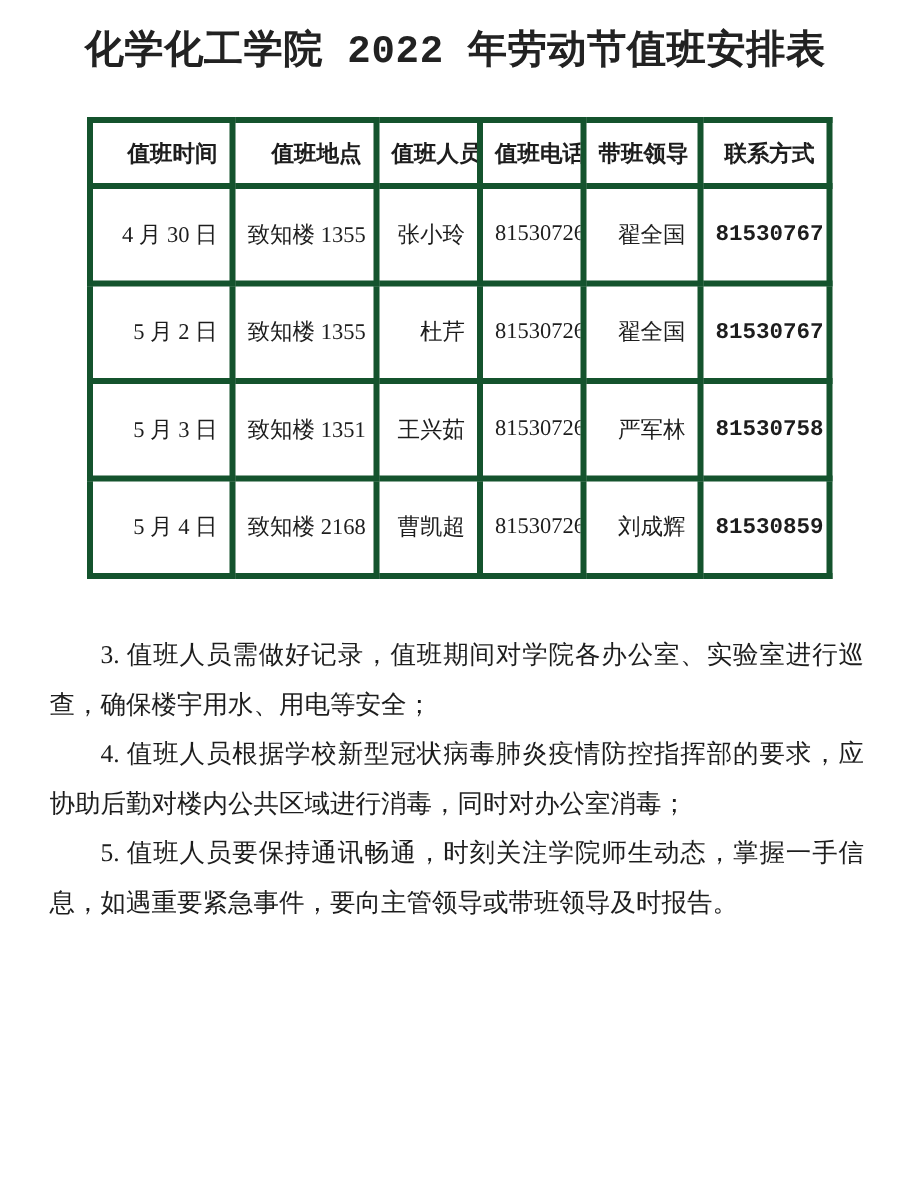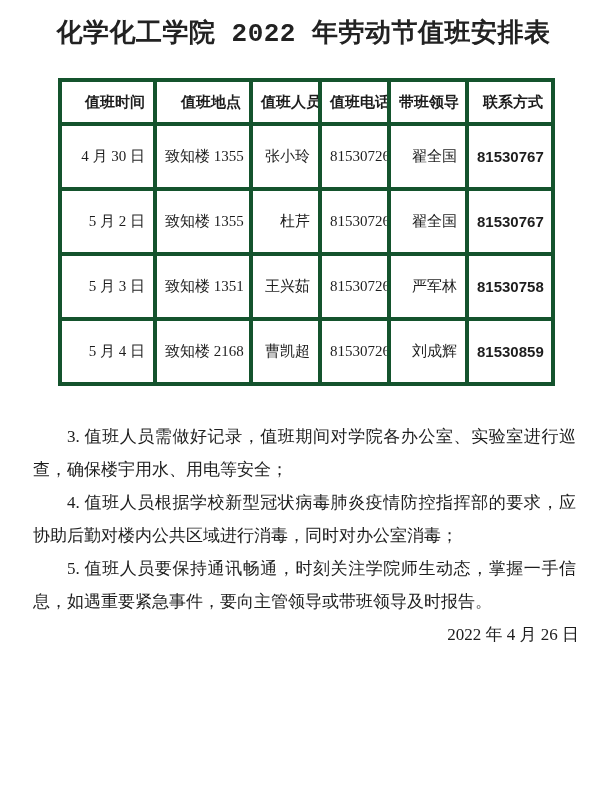--- a/index.html
+++ b/index.html
@@ -44,21 +44,21 @@
     font-size:15px;
     height:24px;
     color:#1d1d1d;
   }
   table.duty-table td {
     font-size:15px;
     height:45px;
     margin-top:29px;
   }
   td.contact-cell {
-    font-family:Liberation Sans, sans-serif;
+    font-family:Liberation Mono, monospace;
     font-weight:700;
     font-size:14px;
   }
 
   .notes {
     margin:34px 31px 0 33px;
   }
   .notes-heading {
     font-weight:700;
     font-size:17px;
@@ -145,16 +145,15 @@
     </tbody>
   </table>
 
   <div class="notes">
     <p class="note">3. 值班人员需做好记录，值班期间对学院各办公室、实验室进行巡查，确保楼宇用水、用电等安全；</p>
     <p class="note">4. 值班人员根据学校新型冠状病毒肺炎疫情防控指挥部的要求，应协助后勤对楼内公共区域进行消毒，同时对办公室消毒；</p>
     <p class="note">5. 值班人员要保持通讯畅通，时刻关注学院师生动态，掌握一手信息，如遇重要紧急事件，要向主管领导或带班领导及时报告。</p>
   </div>
 
   <div class="signature">
-    <p>2022 年 4 月 26 日</p>
   </div>
 
 </div>
 
 </body></html>

